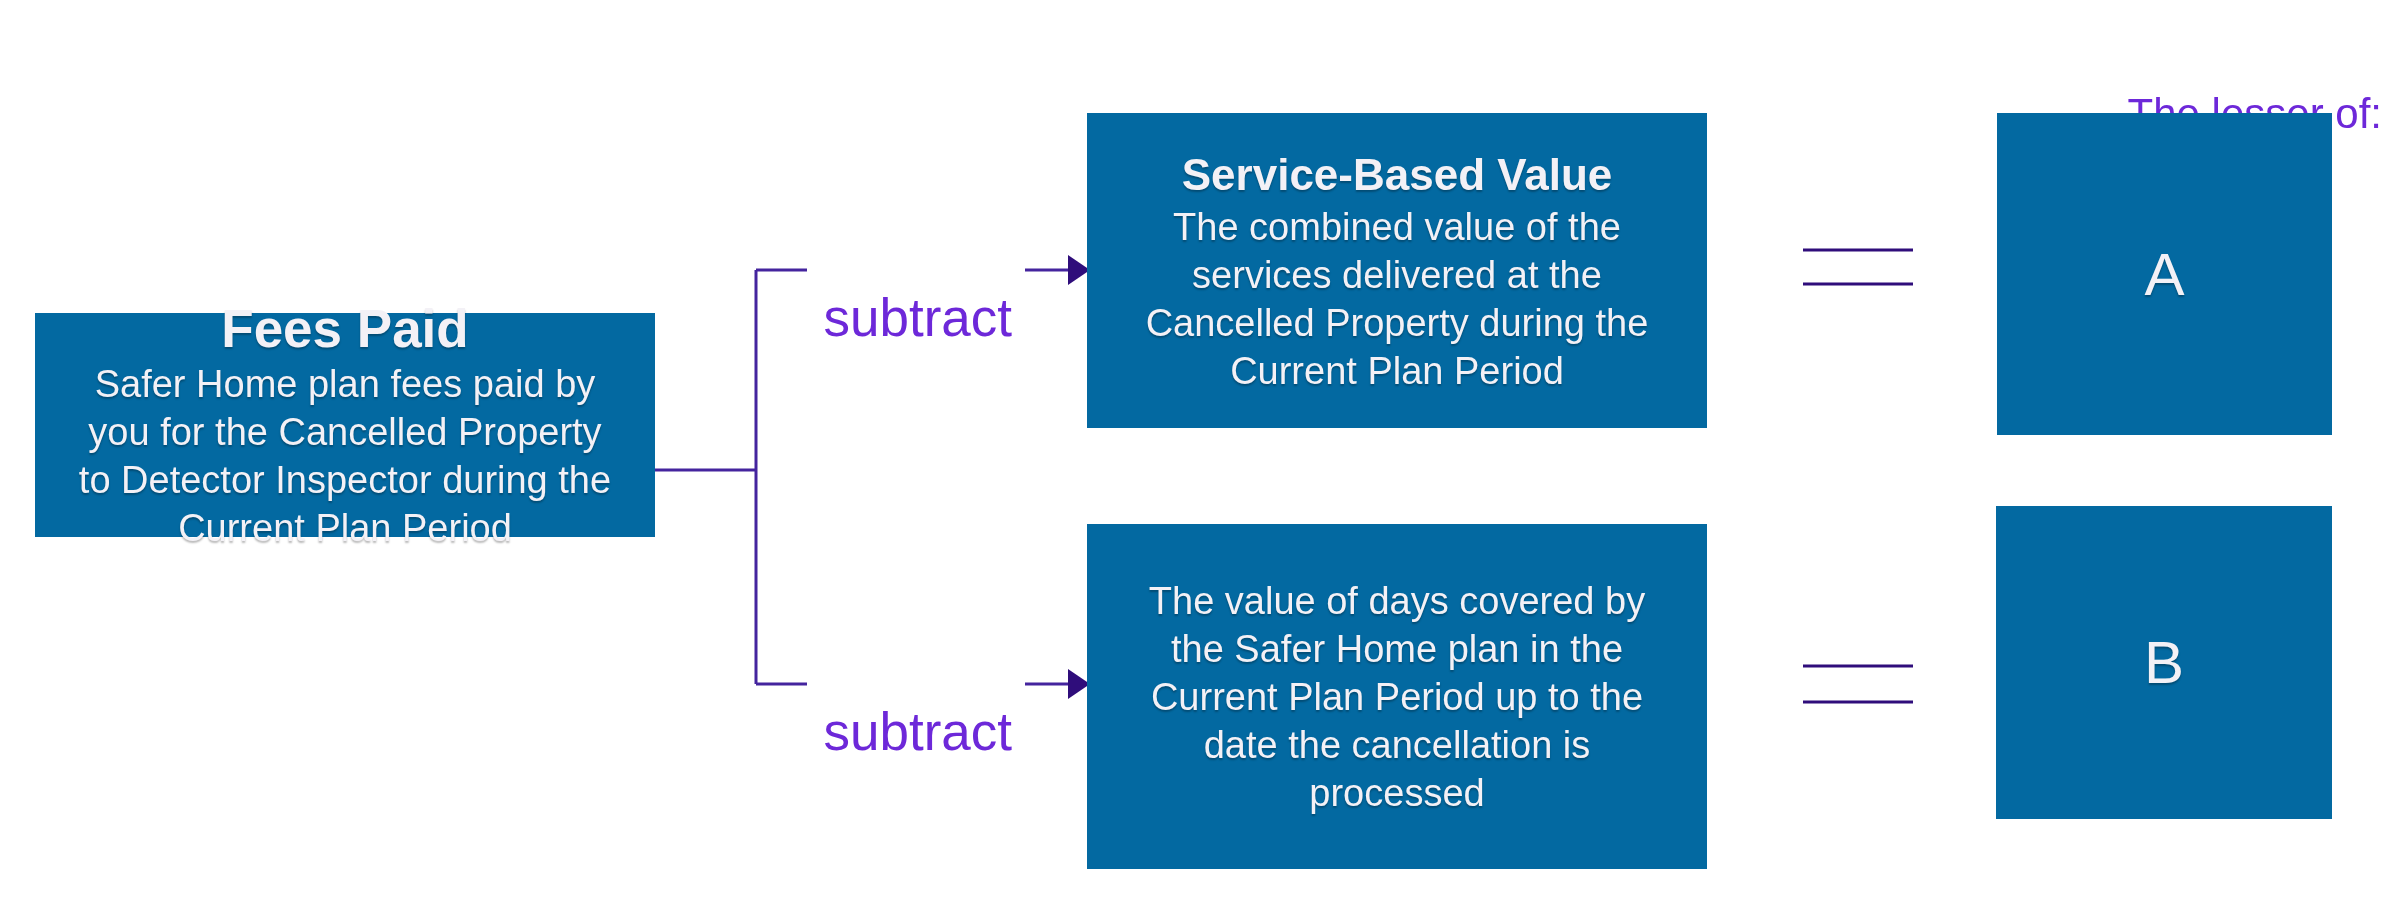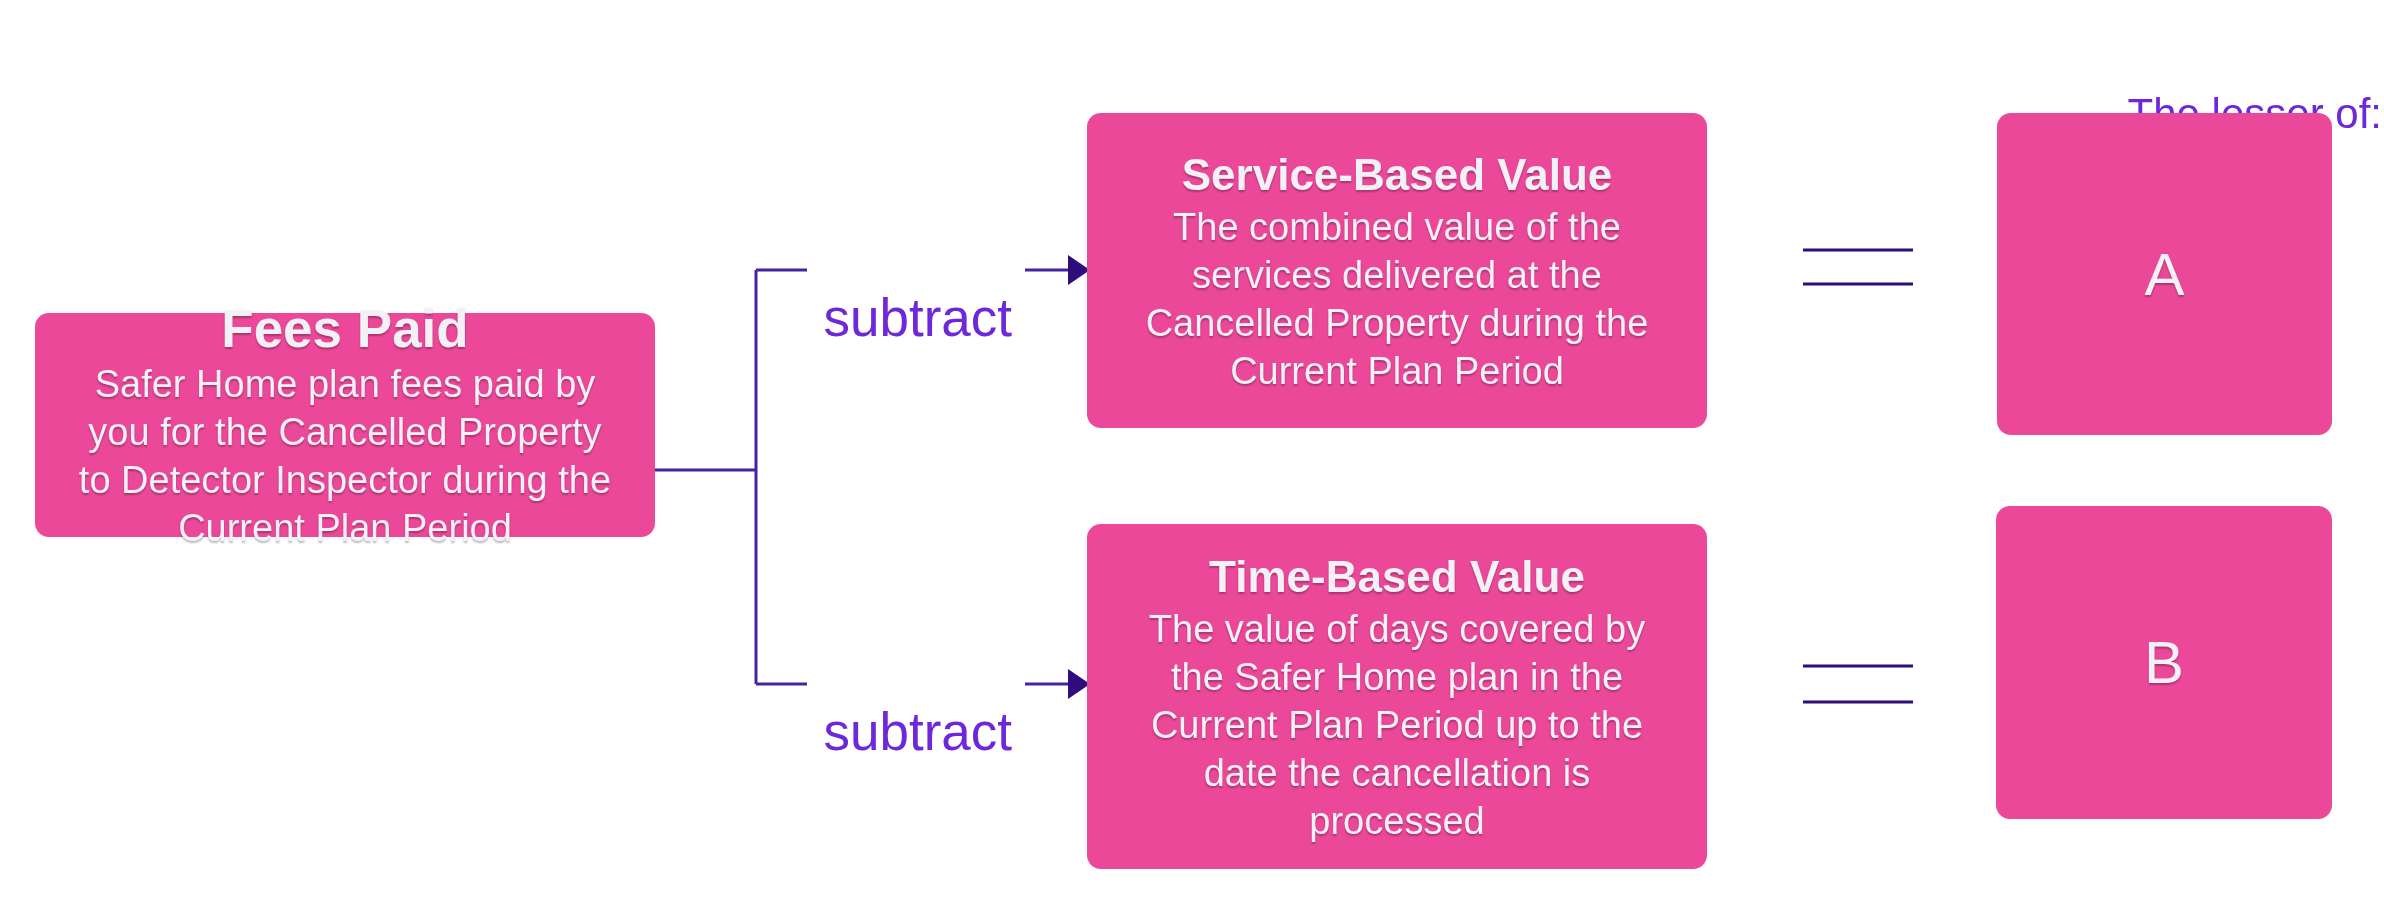--- a/index.html
+++ b/index.html
@@ -17,29 +17,28 @@
   }
   .connector-layer {
     position: absolute;
     left: 0;
     top: 0;
     width: 2384px;
     height: 918px;
   }
   .box {
     position: absolute;
-    background: #ec4899;
+    background: #0369a1;
     color: #F3F1F6;
     display: flex;
     flex-direction: column;
     align-items: center;
     justify-content: center;
     text-align: center;
     box-sizing: border-box;
-    border-radius: 14px;
   }
   .box-title {
     font-weight: 700;
     font-size: 44px;
     line-height: 56px;
     text-shadow: 0 2px 2px rgba(0,0,0,0.28);
     white-space: nowrap;
   }
   .fees .box-title {
     font-size: 53px;
@@ -128,21 +127,20 @@
 
   <div class="box service">
     <div class="box-title">Service-Based Value</div>
     <div class="box-body">The combined value of the
 services delivered at the
 Cancelled Property during the
 Current Plan Period</div>
   </div>
 
   <div class="box time">
-    <div class="box-title">Time-Based Value</div>
     <div class="box-body">The value of days covered by
 the Safer Home plan in the
 Current Plan Period up to the
 date the cancellation is
 processed</div>
   </div>
 
   <div class="dark-label lesser-header">The lesser of:</div>
 
   <div class="box option-a">

